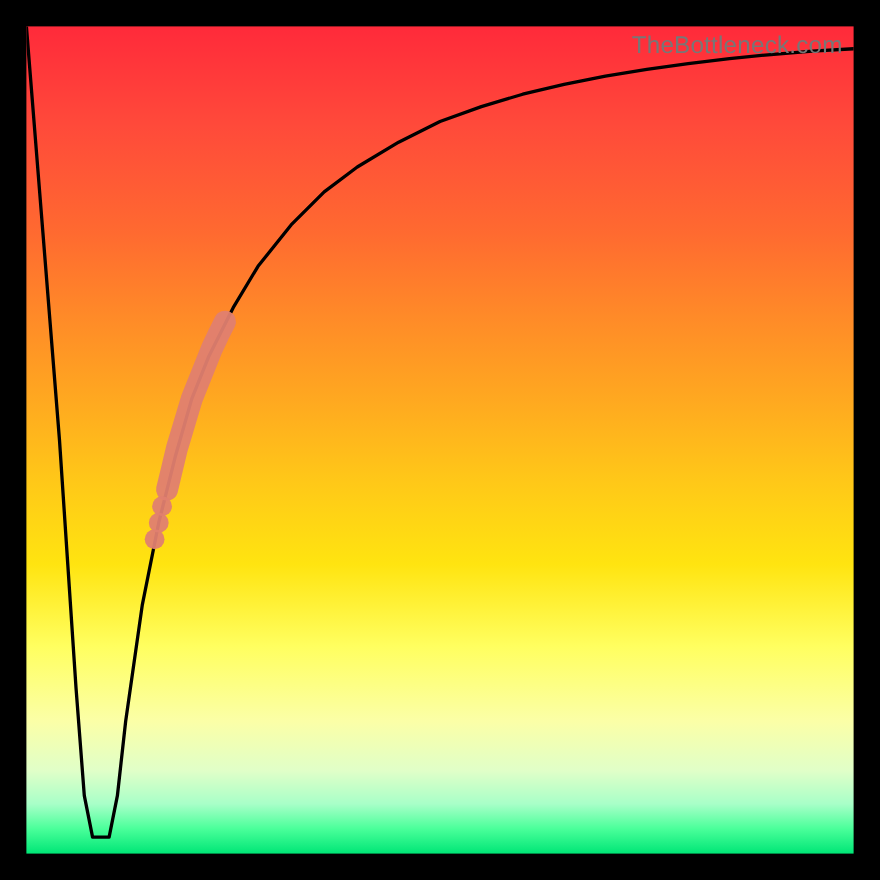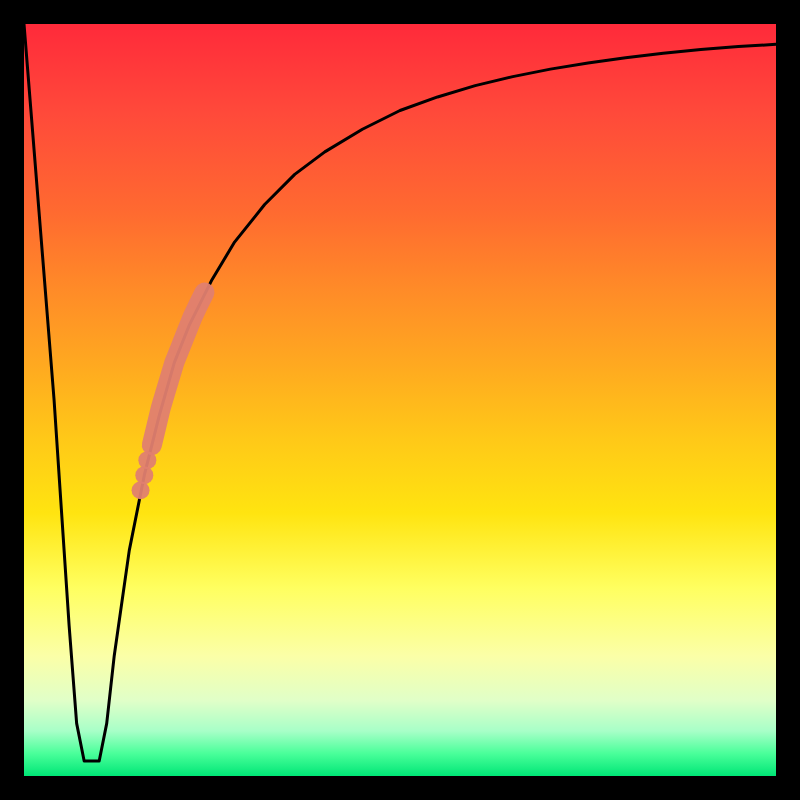--- a/index.html
+++ b/index.html
@@ -53,20 +53,21 @@
     position: absolute;
     left: 0;
     top: 0;
   }
 </style>
 </head>
 <body>
 
 <div class="container">
   <div class="plot-area">
+    <div class="watermark">TheBottleneck.com</div>
     <svg id="chart-svg" width="752" height="752" viewBox="0 0 752 752">
         <path d="M0.00 0.00 L15.04 188.00 L30.08 376.00 L37.60 488.80 L45.12 601.60 L52.64 699.36 L60.16 736.96 L67.68 736.96 L75.20 736.96 L82.72 699.36 L90.24 631.68 L105.28 526.40 L120.32 451.20 L135.36 391.04 L150.40 338.40 L165.44 300.80 L188.00 255.68 L210.56 218.08 L240.64 180.48 L270.72 150.40 L300.80 127.84 L338.40 105.28 L376.00 86.48 L413.60 72.94 L451.20 61.66 L488.80 52.64 L526.40 45.12 L564.00 39.10 L601.60 33.84 L639.20 29.33 L676.80 25.57 L714.40 22.56 L752.00 20.30 " fill="none" stroke="#000" stroke-width="3" stroke-linejoin="round" stroke-linecap="round"></path>
         <path d="M127.84 421.12 L132.35 402.32 L136.86 383.52 L141.38 368.48 L145.89 353.44 L150.40 338.40 L156.42 323.36 L162.43 308.32 L168.45 293.28 L174.46 280.50 L180.48 268.46 " fill="none" stroke="#e08070" stroke-width="20" stroke-linecap="round" stroke-linejoin="round" opacity="0.95"></path>
         <circle cx="116.56" cy="466.24" r="9" fill="#e08070" opacity="0.95"></circle>
         <circle cx="120.32" cy="451.20" r="9" fill="#e08070" opacity="0.95"></circle>
         <circle cx="123.33" cy="436.16" r="9" fill="#e08070" opacity="0.95"></circle>
       </svg>
   </div>
 </div>
 

